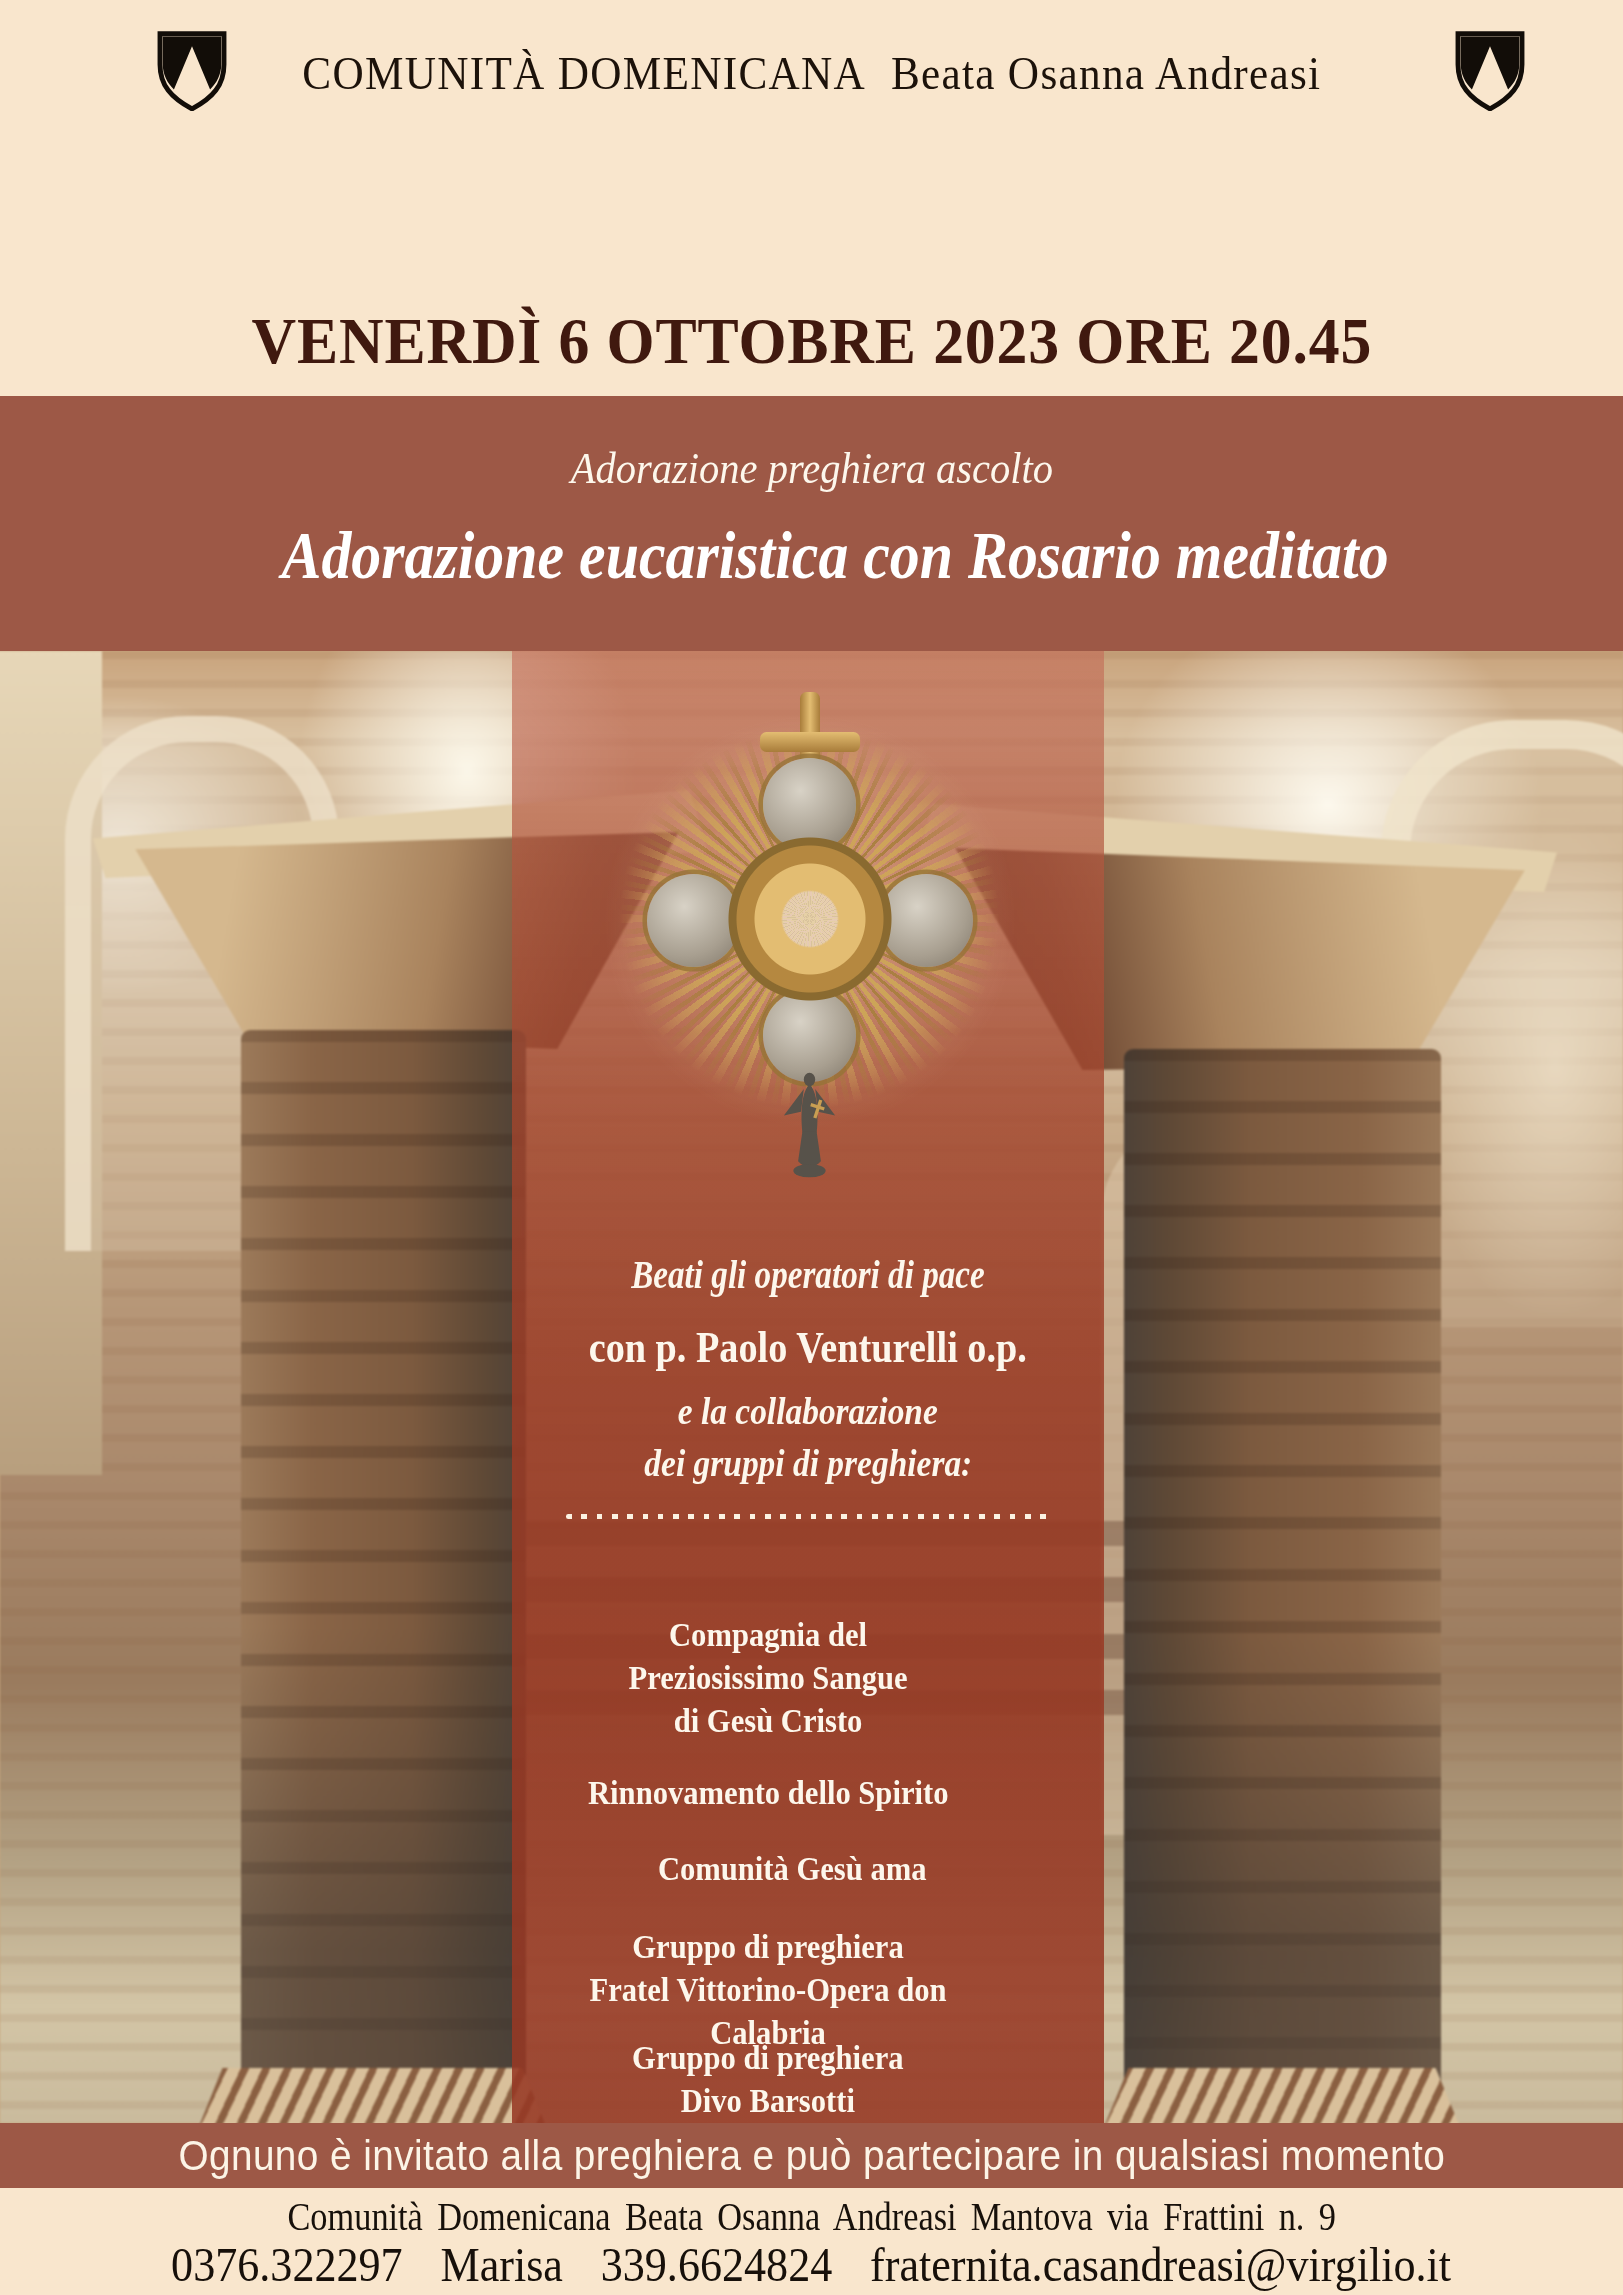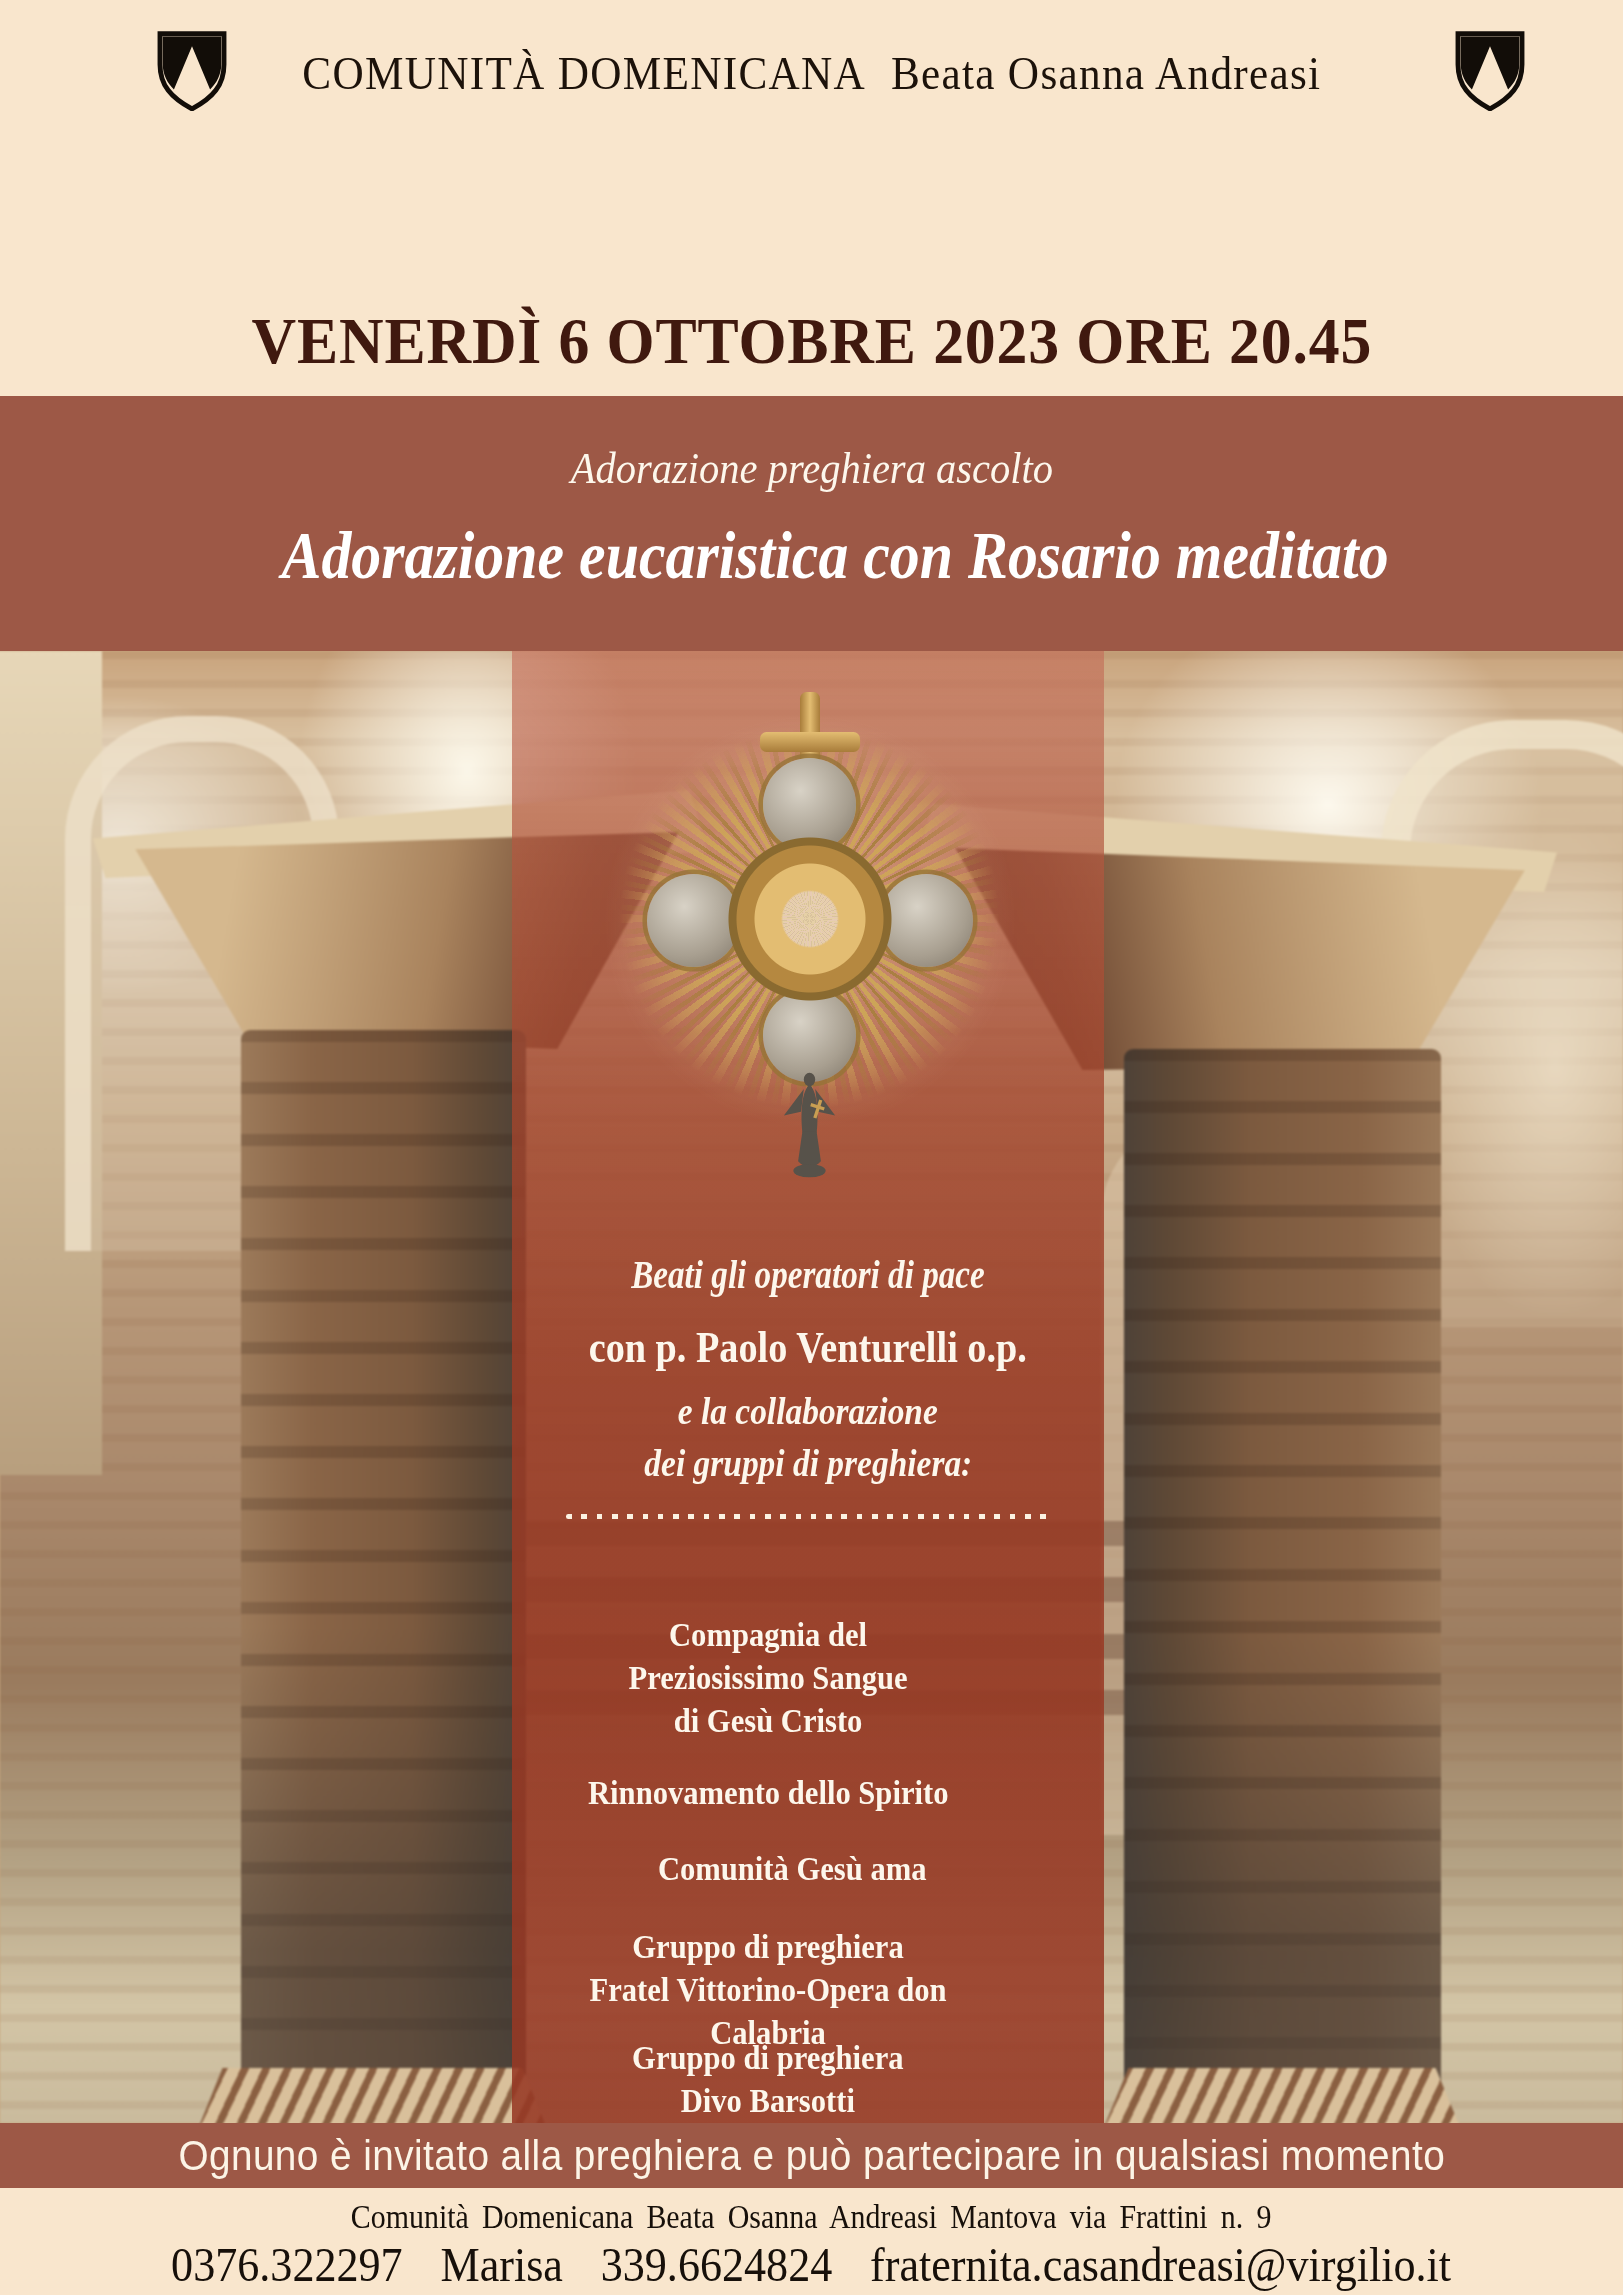--- a/index.html
+++ b/index.html
@@ -92,21 +92,21 @@
   .medal-n{top:758px;left:763px;} .medal-s{top:989px;left:763px;}
   .medal-w{top:874px;left:647px;} .medal-e{top:874px;left:880px;}
   .ring{top:829px;left:720px;width:180px;height:180px;border-radius:50%;background:
      radial-gradient(circle, rgba(246,236,216,.6) 0 27px, #e3bd72 29px 55px, #b58840 56px 73px, #8a6a30 74px 81px, rgba(0,0,0,0) 82px);}
   .angel{top:1064px;left:781px;width:57px;height:125px;}
 
   
   .bottom-band{top:2123px;left:0;width:1623px;height:65px;background:#9d5846;}
   .bottom-line{top:2123px;height:65px;line-height:65px;font-family:"Liberation Sans","DejaVu Sans",sans-serif;font-size:43px;font-weight:400;color:#fcf4e6;letter-spacing:0.5px;}
   .bottom-line .cond{transform:scaleX(.9);}
-  .footer1{top:2193px;height:47px;line-height:47px;font-size:34px;color:#17100a;word-spacing:6.5px;}
+  .footer1{top:2193px;height:47px;line-height:47px;font-size:39px;color:#17100a;word-spacing:6.5px;}
   .footer1 .cond{transform:scaleX(.88);}
   .footer2{top:2241px;height:47px;line-height:47px;font-size:49px;color:#17100a;}
   .footer2 .cond{transform:scaleX(.9);}
   .footer2 span{margin:0 21px;}
 </style>
 </head>
 <body>
 
 <div class="poster">
 

